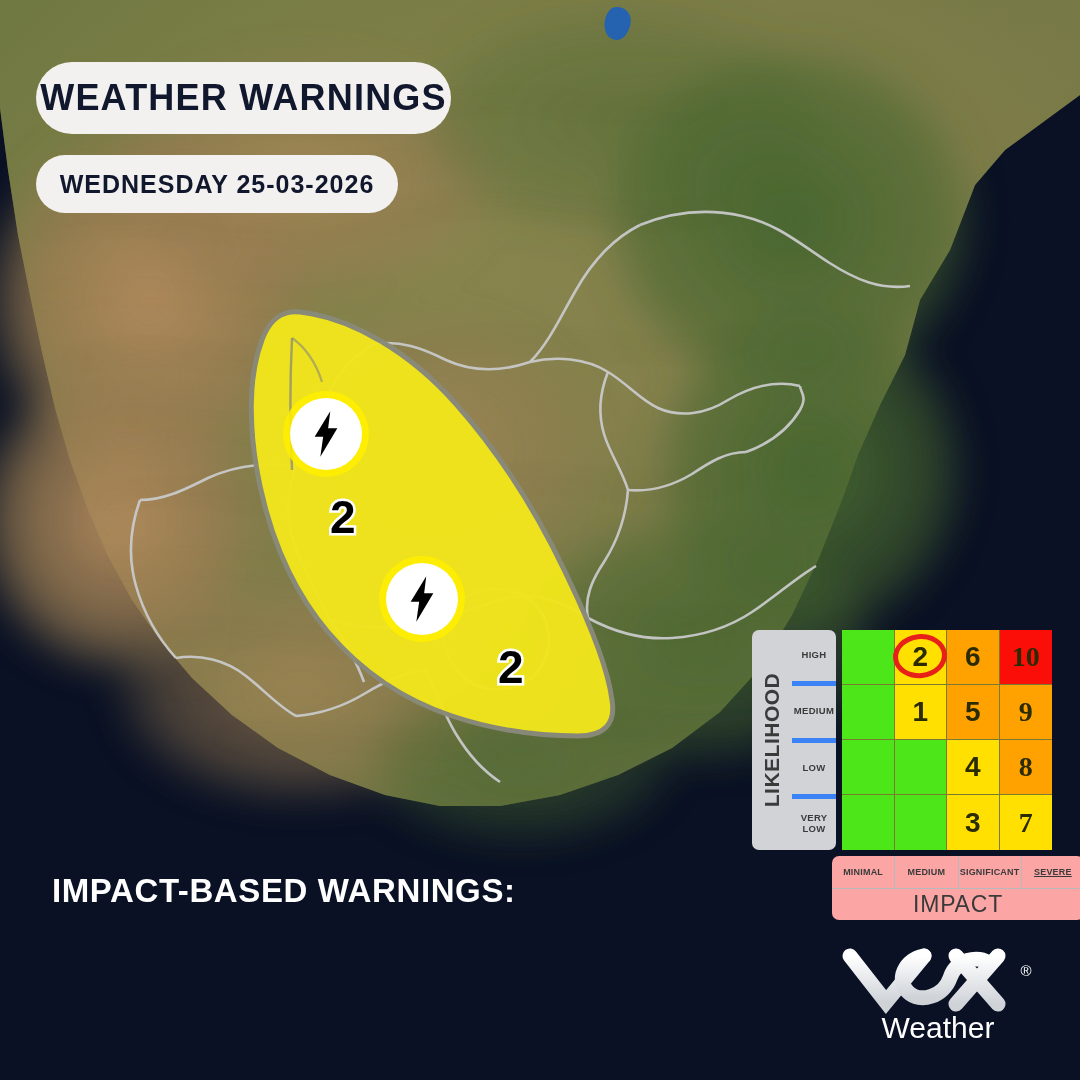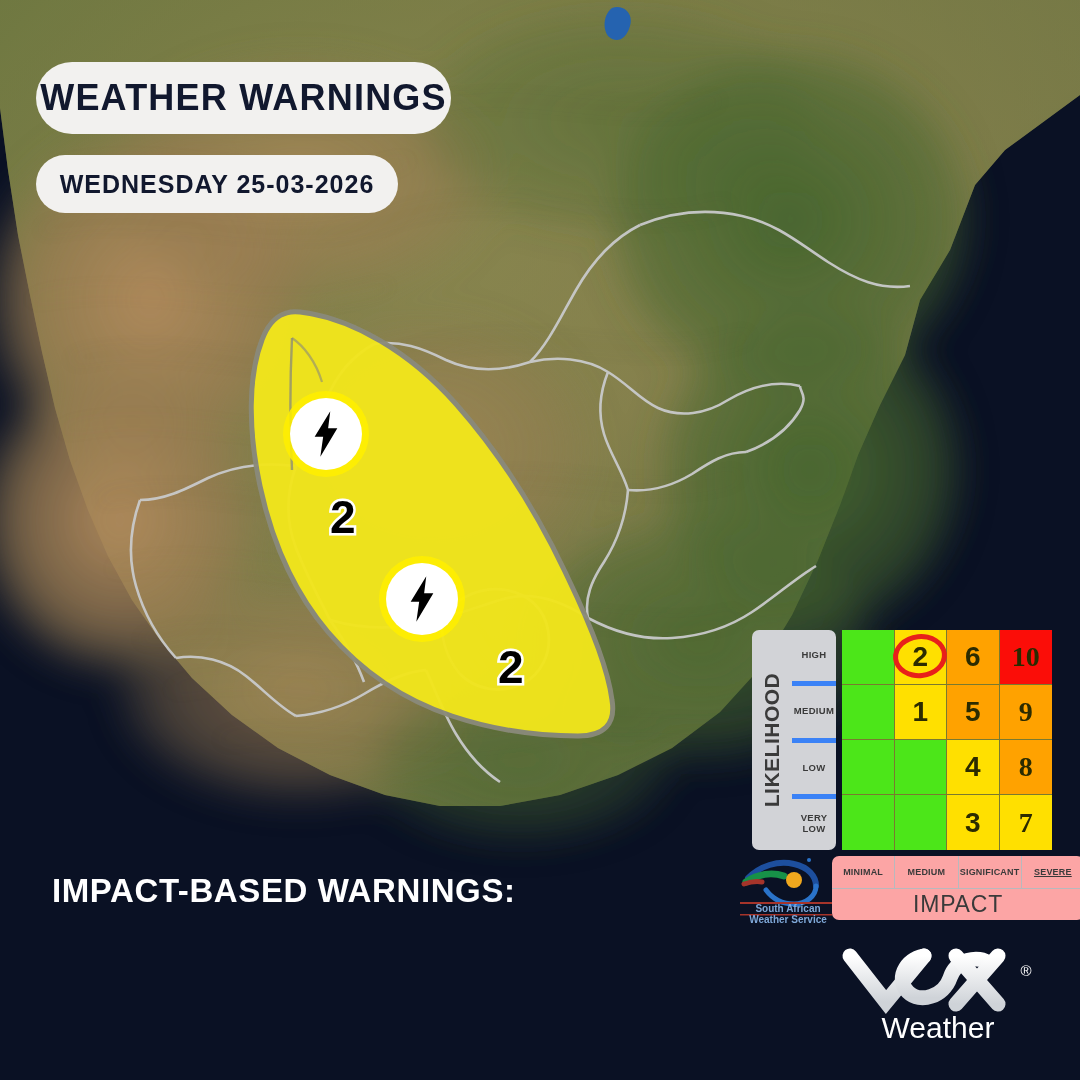--- a/index.html
+++ b/index.html
@@ -298,36 +298,20 @@
   <div id="impact-box">
     <div id="impact-cats">
       <div class="icat">MINIMAL</div>
       <div class="icat">MEDIUM</div>
       <div class="icat">SIGNIFICANT</div>
       <div class="icat">SEVERE</div>
     </div>
     <div id="impact-word">IMPACT</div>
   </div>
 
-  <div id="saws">
-    <svg viewBox="0 0 100 72">
-      <g>
-        <path d="M10,26 C22,14 40,8 56,12 C70,15 78,24 78,34" stroke="#1d4f9e" stroke-width="6" fill="none" stroke-linecap="round"></path>
-        <path d="M78,34 C78,44 68,52 56,52 C44,52 34,46 28,38" stroke="#2a73c9" stroke-width="5" fill="none" stroke-linecap="round"></path>
-        <path d="M8,30 C20,22 34,20 46,24" stroke="#179148" stroke-width="7" fill="none" stroke-linecap="round"></path>
-        <path d="M6,32 C12,30 18,29 24,30" stroke="#a5342a" stroke-width="5" fill="none" stroke-linecap="round"></path>
-        <circle cx="56" cy="28" r="8" fill="#f0a81e"></circle>
-        <circle cx="71" cy="8" r="2" fill="#2a73c9"></circle>
-      </g>
-      <rect x="2" y="50" width="92" height="2" fill="#a5342a"></rect>
-      <text x="50" y="60" text-anchor="middle" font-size="10" font-weight="bold" fill="#7fa8d8" font-family="Liberation Sans, sans-serif">South African</text>
-      <rect x="2" y="62" width="92" height="1.5" fill="#a5342a"></rect>
-      <text x="50" y="71" text-anchor="middle" font-size="10" font-weight="bold" fill="#7fa8d8" font-family="Liberation Sans, sans-serif">Weather Service</text>
-    </svg>
-  </div>
 
   <div id="vox">
     <svg viewBox="0 0 200 110">
       <defs>
         <linearGradient id="vg" x1="0" y1="0" x2="0" y2="1">
           <stop offset="0%" stop-color="#ffffff"></stop>
           <stop offset="100%" stop-color="#cfd3d8"></stop>
         </linearGradient>
       </defs>
       <g fill="none" stroke="url(#vg)" stroke-width="15" stroke-linecap="round">

